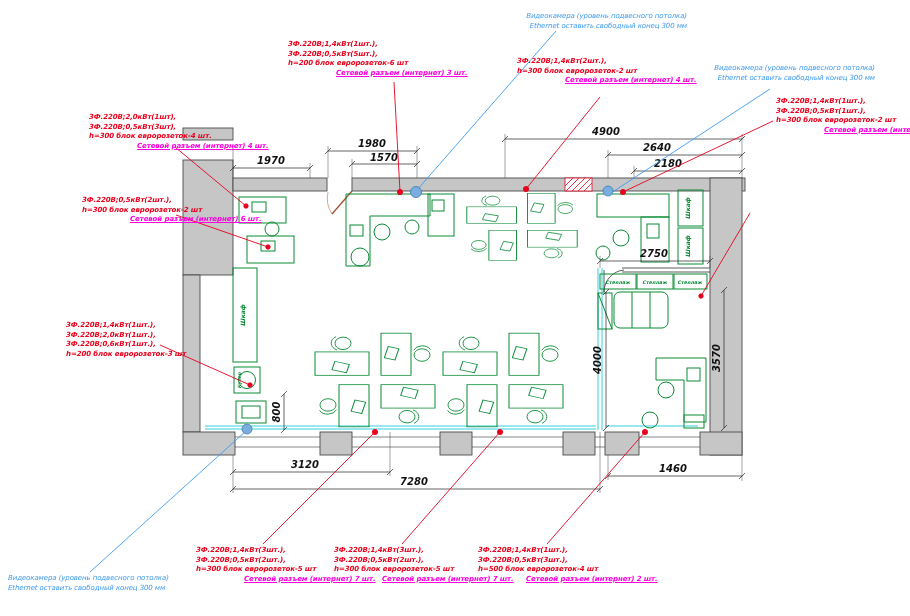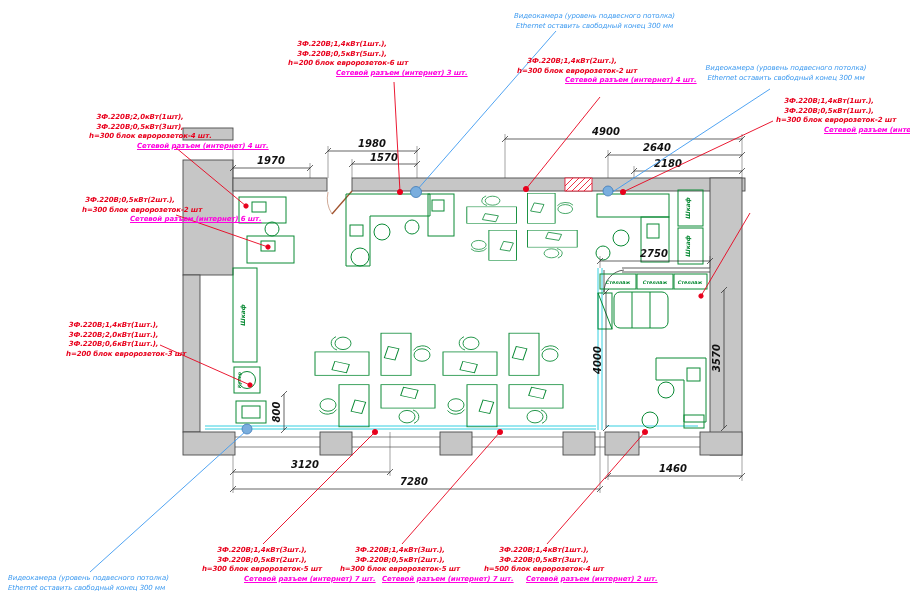--- a/index.html
+++ b/index.html
@@ -2,22 +2,22 @@
 <html><head>
 <meta charset="utf-8">
 <style>
   * { margin:0; padding:0; box-sizing:border-box; }
   html,body { width:910px; height:616px; background:#ffffff; overflow:hidden;
               font-family:"DejaVu Sans", sans-serif; }
   .canvas { position:absolute; left:0; top:0; width:910px; height:616px; }
   svg.plan { position:absolute; left:0; top:0; }
   .ann { position:absolute; font-style:italic; font-size:7px; line-height:9.6px;
          font-weight:600; letter-spacing:-0.1px; white-space:nowrap; }
-  .ann.right  { text-align:center; }
-  .ann.center { text-align:center; }
+  .ann.right  { text-align:left; }
+  .ann.center { text-align:right; }
   .red  { color:#e8001c; }
   .mag  { color:#ff00e0; text-decoration:underline;padding-left:48px; }
   .blue { color:#3d9af0; font-weight:500; }
   .dimtxt { font:italic 600 10px "DejaVu Sans", sans-serif; fill:#111; stroke:none; }
   .lbl-green { font:italic 600 6px "DejaVu Sans", sans-serif; fill:#0a8a35; stroke:none; }
   .lbl-shelf { font:italic 600 4.8px "DejaVu Sans", sans-serif; fill:#0a8a35; stroke:none; }
   .lbl-tiny  { font:italic 600 4.5px "DejaVu Sans", sans-serif; fill:#0a8a35; stroke:none; }
 </style>
 </head>
 <body>

